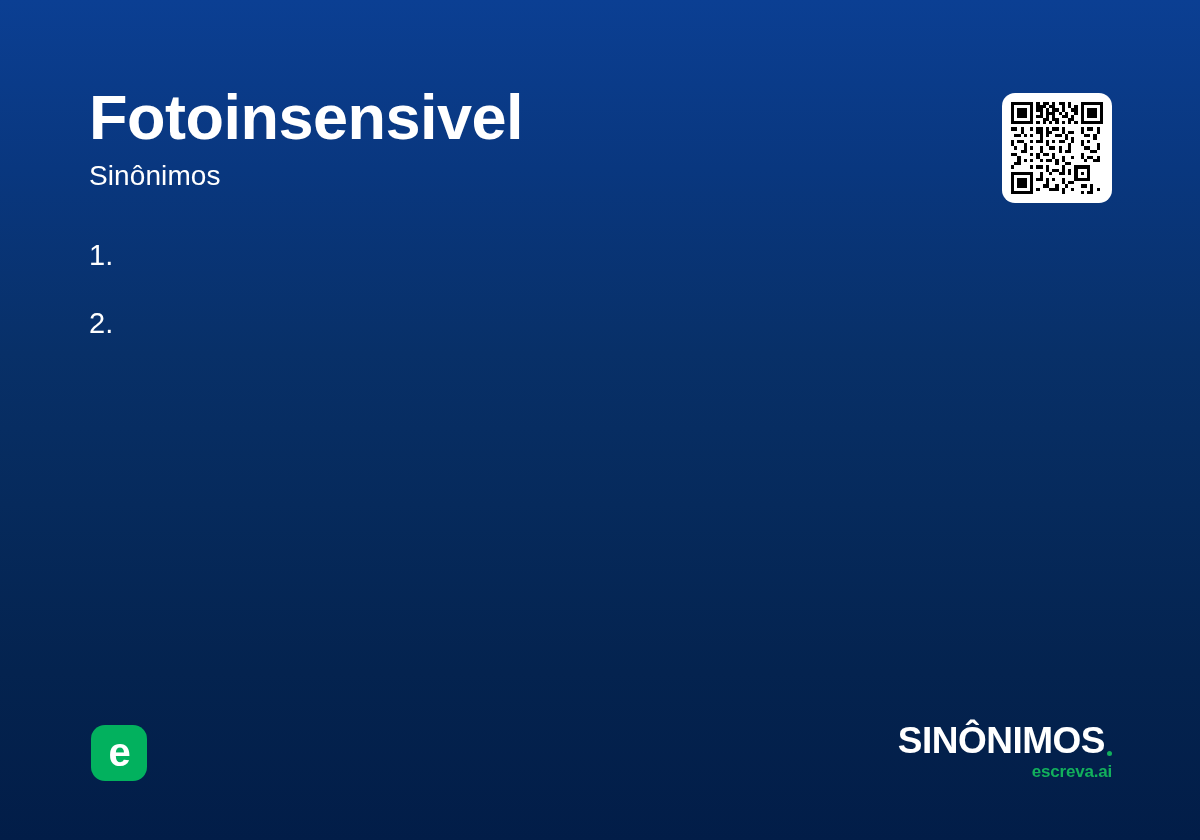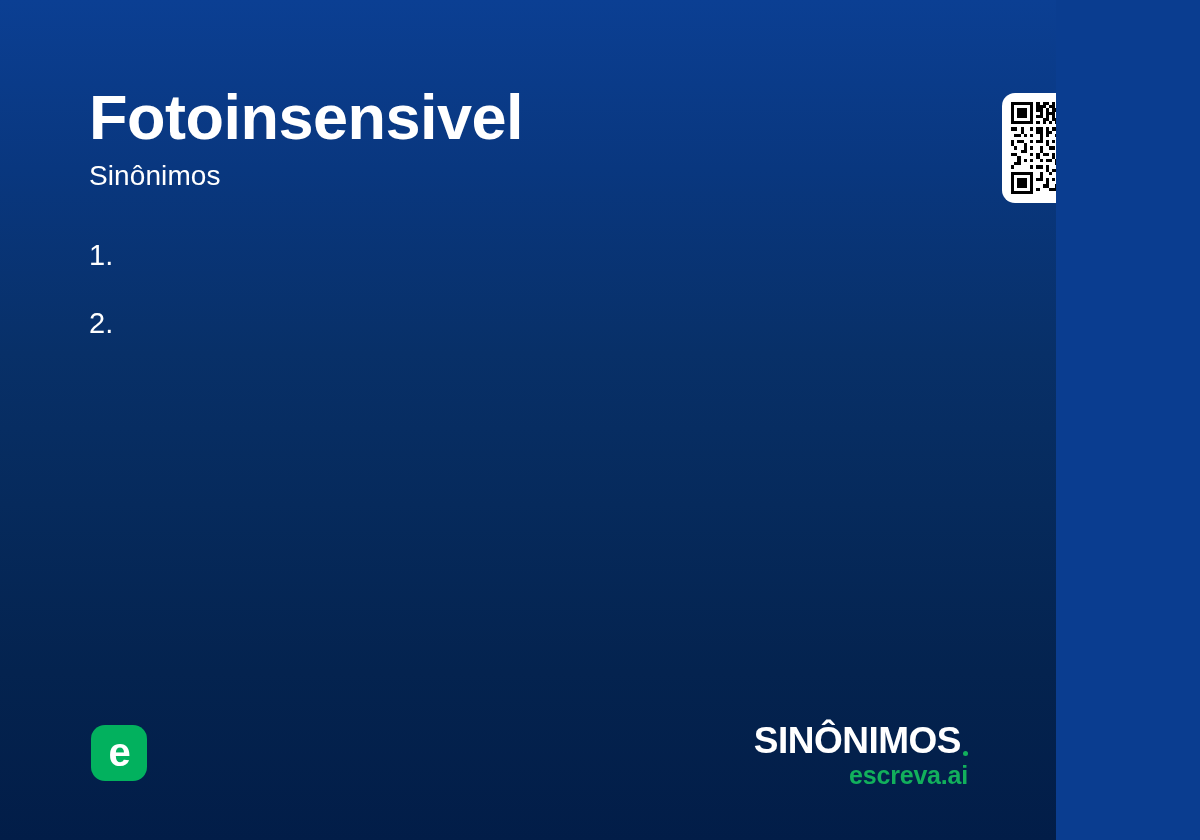--- a/index.html
+++ b/index.html
@@ -11,21 +11,21 @@
   }
 
   body {
     font-family:"Liberation Sans", sans-serif;
     background:#0a3d90;
     -webkit-font-smoothing:antialiased;
   }
 
   #card {
     position:relative;
-    width:1056px;
+    width:1200px;
     height:840px;
     background:linear-gradient(180deg,
         #0b3f93 0%,
         #09377f 20%,
         #083068 42%,
         #062a5c 60%,
         #04234f 80%,
         #021d48 100%);
     overflow:hidden;
   }
@@ -152,21 +152,21 @@
     height:5px;
     border-radius:50%;
     background:#12b05c;
     margin-left:2px;
     margin-bottom:3px;
     flex:0 0 auto;
   }
 
   #brand-sub {
     margin-top:4px;
-    font-size:25px;
+    font-size:17px;
     font-weight:700;
     color:#12b05c;
     letter-spacing:-0.2px;
     line-height:1;
   }
 </style>
 </head>
 <body>
 
 <div id="card">

